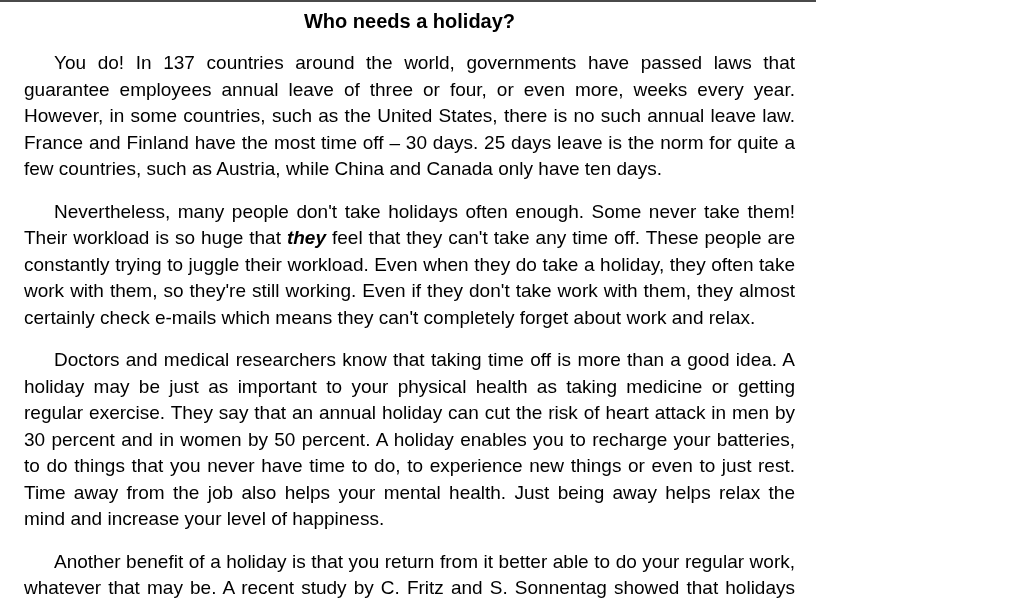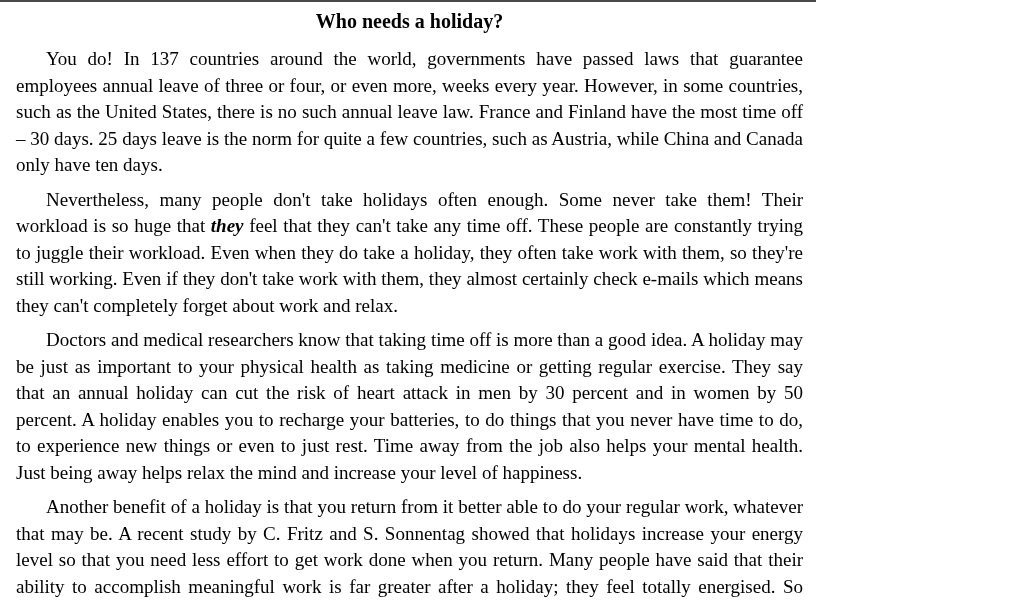--- a/index.html
+++ b/index.html
@@ -7,21 +7,21 @@
     padding: 0;
     background: #ffffff;
   }
   .page {
     position: relative;
     width: 816px;
     height: 605px;
     box-sizing: border-box;
     background: #ffffff;
     overflow: hidden;
-    font-family: Liberation Serif, serif;
+    font-family: Liberation Sans, sans-serif;
     font-size: 19px;
     line-height: 26.5px;
     color: #000000;
     padding: 8px 5px 0 8px;
   }
   .top-border {
     position: absolute;
     top: 0;
     left: 0;
     width: 1024px;
@@ -30,21 +30,21 @@
   }
   .doc-title {
     font-size: 20px;
     font-weight: bold;
     text-align: center;
     margin: 0 0 12px 0;
     line-height: 26px;
     color: #000000;
   }
   .doc-paragraph {
-    margin: 8px;
+    margin: 16px;
     text-align: justify;
     text-justify: inter-word;
     text-indent: 30px;
   }
   .em-bi {
     font-weight: bold;
     font-style: italic;
   }
 </style>
 </head>

